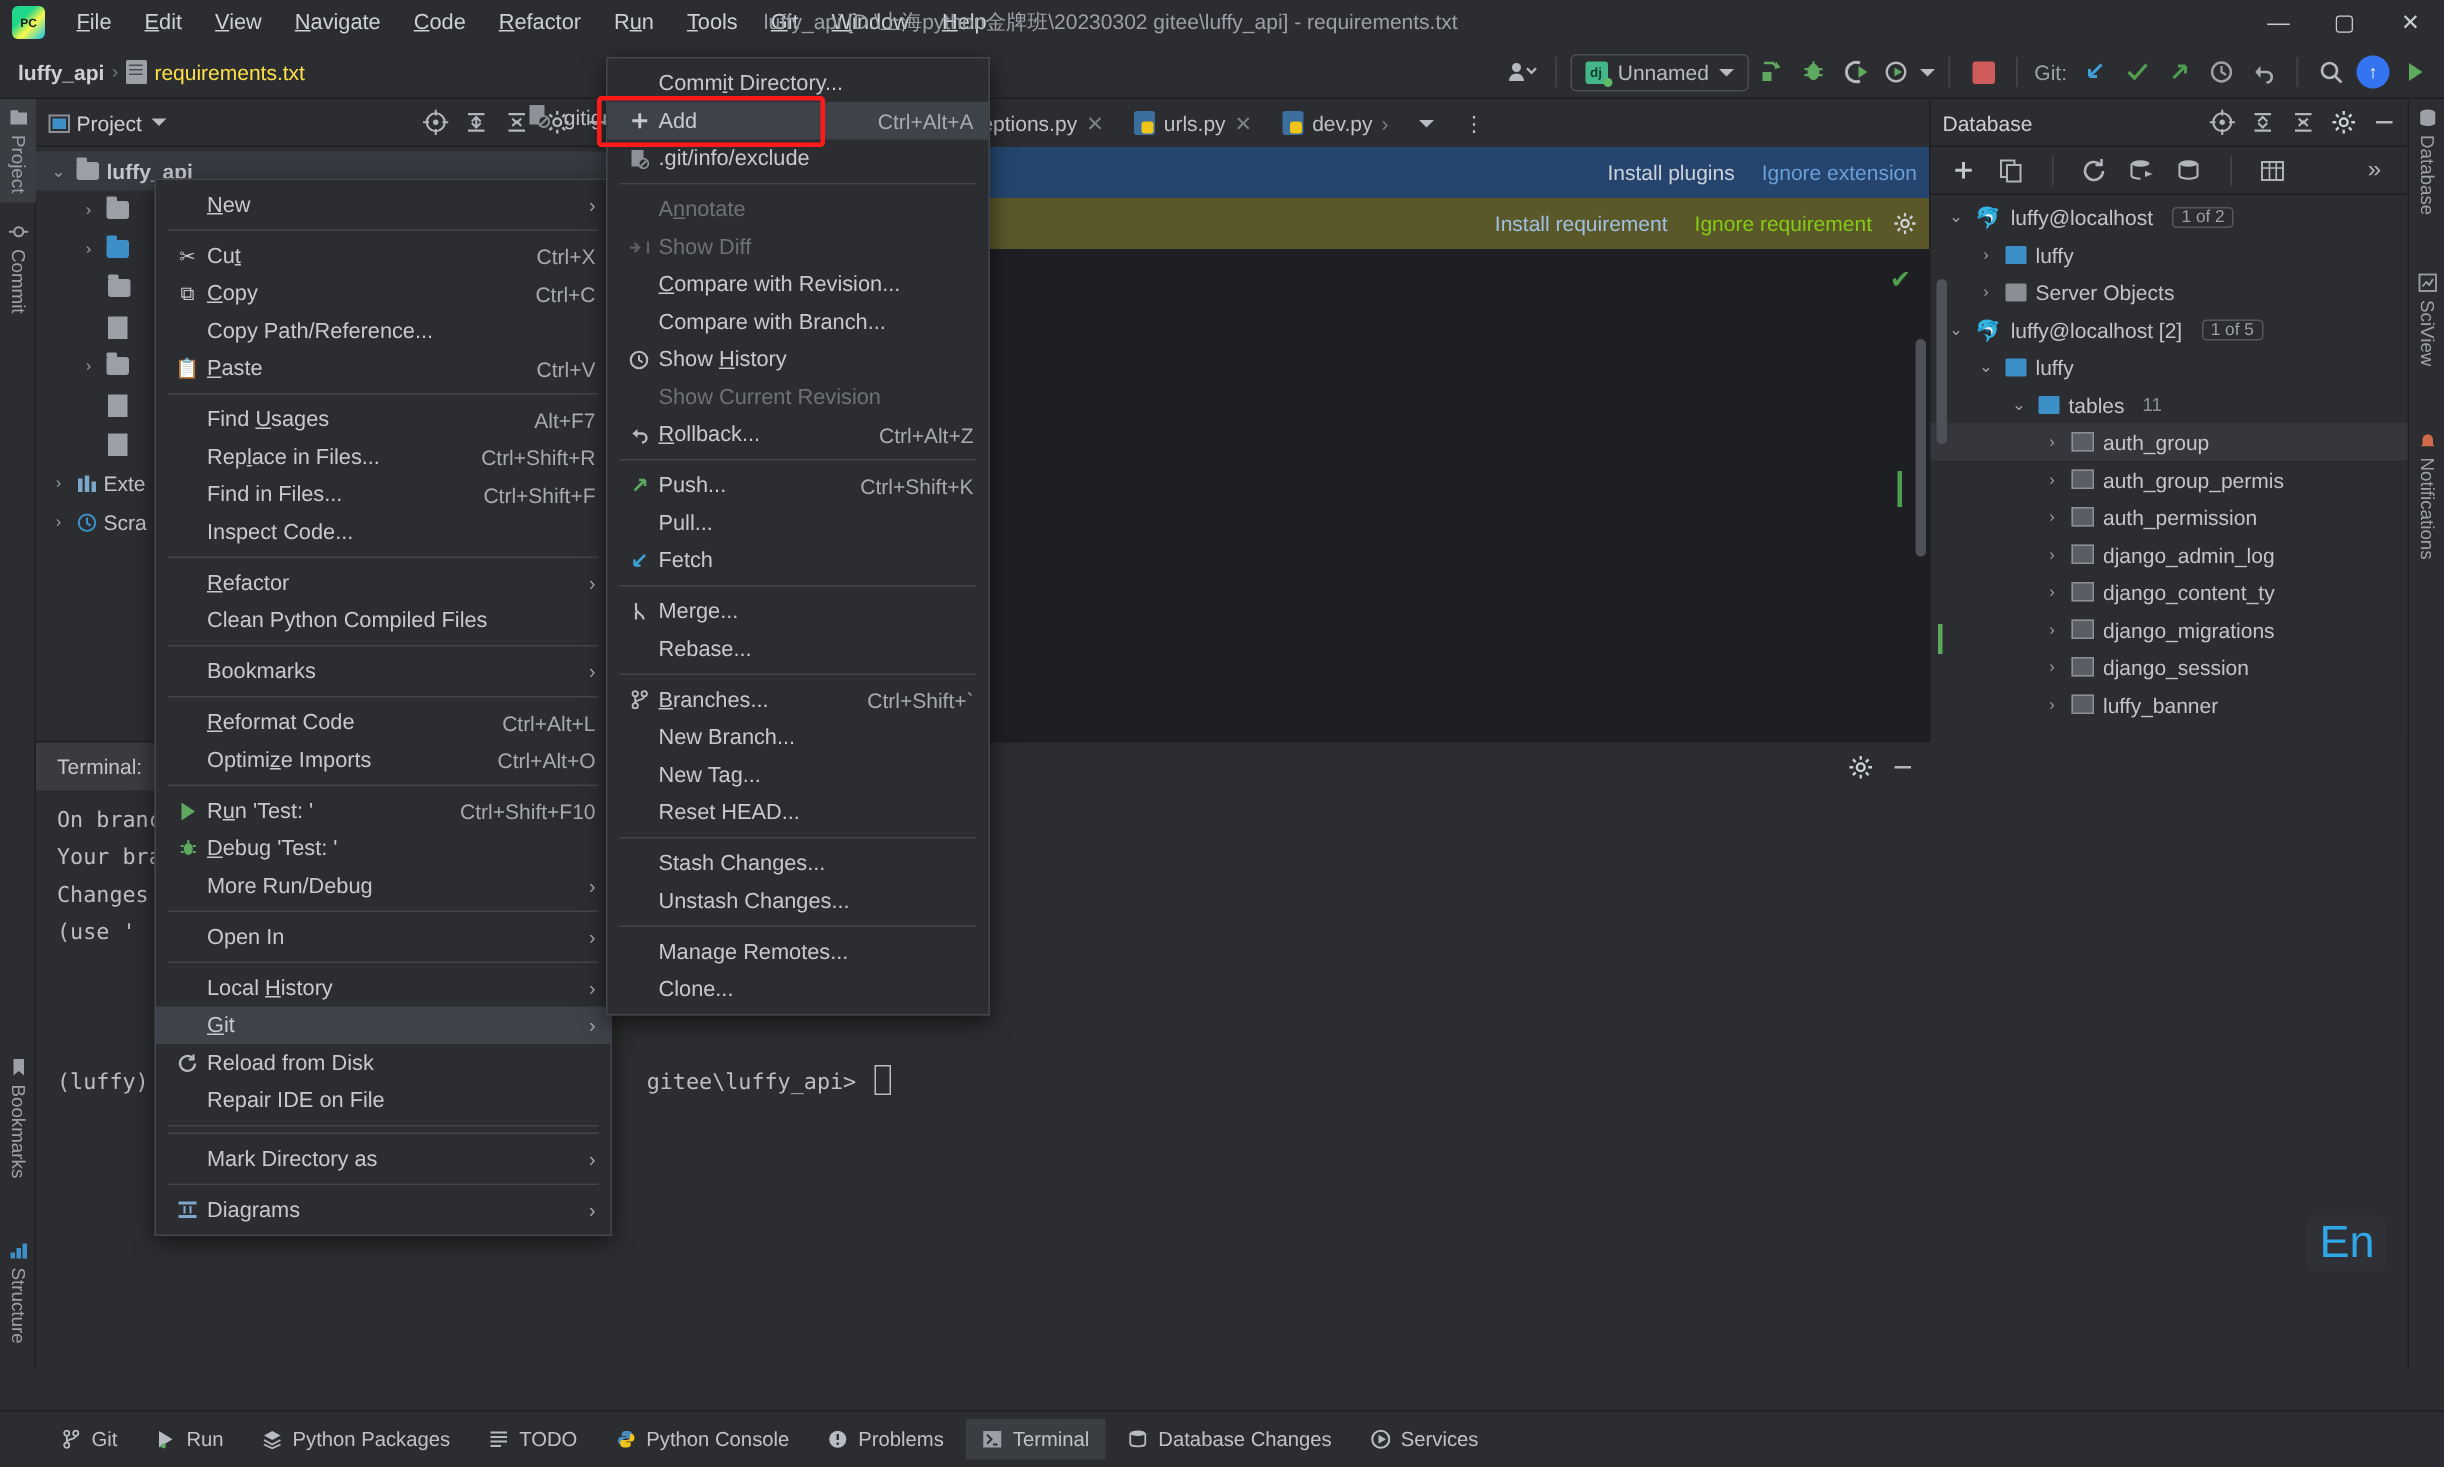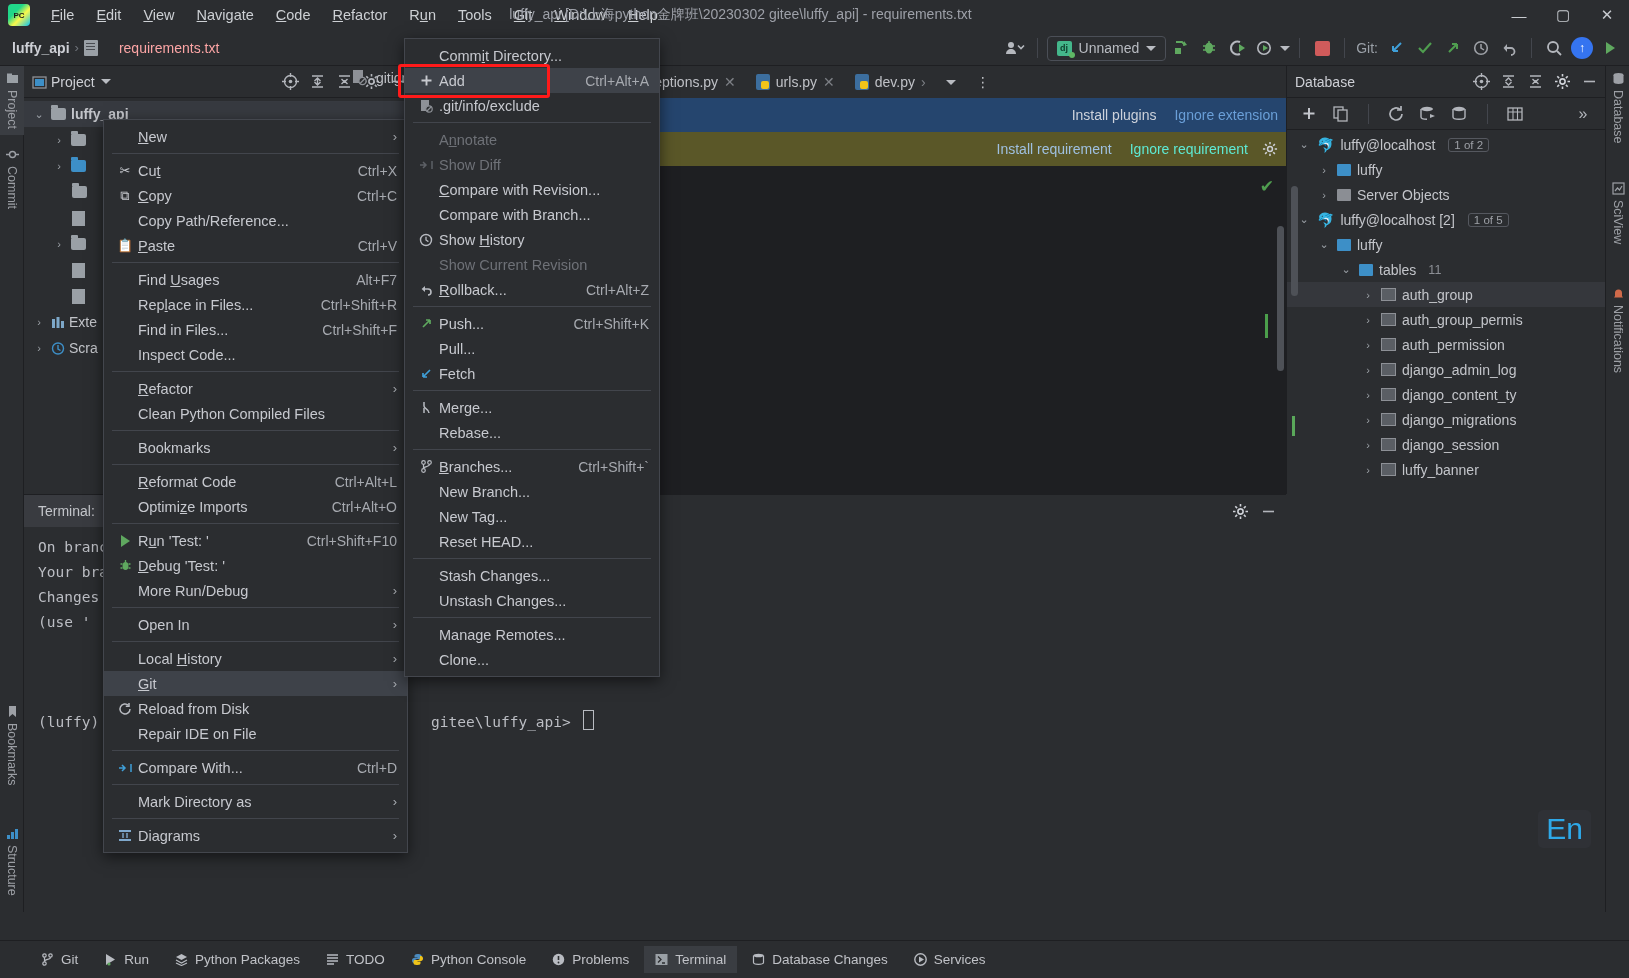--- a/index.html
+++ b/index.html
@@ -52,21 +52,21 @@
   .breadcrumb .proj { font-size: 14px; font-weight: bold; color: #ced0d6; }
   .breadcrumb .sep { font-size: 13px; color: #6f737a; }
   .breadcrumb .fileicon {
     width: 14px; height: 16px; background: #9aa0a6; border-radius: 1px;
     position: relative; display:inline-block;
   }
   .breadcrumb .fileicon:after{
     content:""; position:absolute; left:2px; top:3px; width:9px; height:1px;
     box-shadow: 0 3px 0 #4a4d52, 0 6px 0 #4a4d52, 0 0px 0 #4a4d52; background:#4a4d52;
   }
-  .breadcrumb .fname { font-size: 14px; color: #fca5a5; margin-left: 16px; }
+  .breadcrumb .fname { font-size: 14px; color: #fde047; }
   .tbright { position: absolute; right: 0; top: 0; height: 36px; display: flex; align-items: center; gap: 2px; padding-right: 6px;}
   .ticon { width: 26px; height: 26px; display:flex; align-items:center; justify-content:center; color:#b5b8be; }
   .runcfg {
     display: flex; align-items: center; gap: 7px;
     border: 1px solid #4b4f57; border-radius: 4px; height: 25px; padding: 0 9px;
     background: #2b2d30;
   }
   .runcfg .dj {
     width: 15px; height: 15px; background: #44b78b; border-radius: 2px;
     color:#0f3d2c; font-size:9px; font-weight:bold; display:flex;align-items:center;justify-content:center;
@@ -149,21 +149,21 @@
   .xclose { color:#7d8086; font-size: 14px; }
   .notif1 {
     height: 34px; background: #25456e; display:flex; align-items:center;
     font-size: 14px; color: #cdd2db; padding: 0 8px;
   }
   .notif2 {
     height: 34px; background: #5a5728; display:flex; align-items:center;
     font-size: 14px; color: #cdd2db; padding: 0 8px;
   }
   .lnk { color: #6a9fd8; margin-left: 18px; }
-  .lnk2 { color: #5eead4; margin-left: 18px; }
+  .lnk2 { color: #84cc16; margin-left: 18px; }
   .editbody { position: relative; height: 328px; background:#1e1f22; }
   .check { position:absolute; right: 12px; top: 10px; color: #4f9d4f; font-size: 17px;}
   .vscroll { position:absolute; right:2px; top: 60px; width:7px; height:145px; background:#4e5157; border-radius:4px;}
   .greenmark{position:absolute; right:18px; top:148px; width:3px;height:24px;background:#4b9e4b;}
 
   
   .dbpanel {
     position: absolute; left: 1286px; top: 66px; width: 319px; height: 428px;
     background: #2b2d30; border-left: 1px solid #1e1f22;
   }
@@ -875,30 +875,20 @@
             <path d="M11 1v3.2H7.8" stroke="#b8bbc1" stroke-width="1.5" fill="none"></path>
           </svg>
         </span>
         <span class="lab">Reload from Disk</span>
       </div>
     <div class="ci">
         <span class="ico"></span>
         <span class="lab">Repair IDE on File</span>
       </div>
     <div class="csep"></div>
-    <div class="ci">
-        <span class="ico">
-          <svg width="14" height="12" viewBox="0 0 14 12">
-            <path d="M1 6h6M4 3l3 3-3 3" stroke="#3f9fd8" stroke-width="1.5" fill="none"></path>
-            <path d="M13 2v8" stroke="#3f9fd8" stroke-width="1.5"></path>
-          </svg>
-        </span>
-        <span class="lab">Compare With...</span>
-        <span class="sc">Ctrl+D</span>
-      </div>
     <div class="csep"></div>
     <div class="ci">
         <span class="ico"></span>
         <span class="lab">Mark Directory as</span>
         <span class="sub">›</span>
       </div>
     <div class="csep"></div>
     <div class="ci">
         <span class="ico">
           <svg width="14" height="13" viewBox="0 0 14 13">

